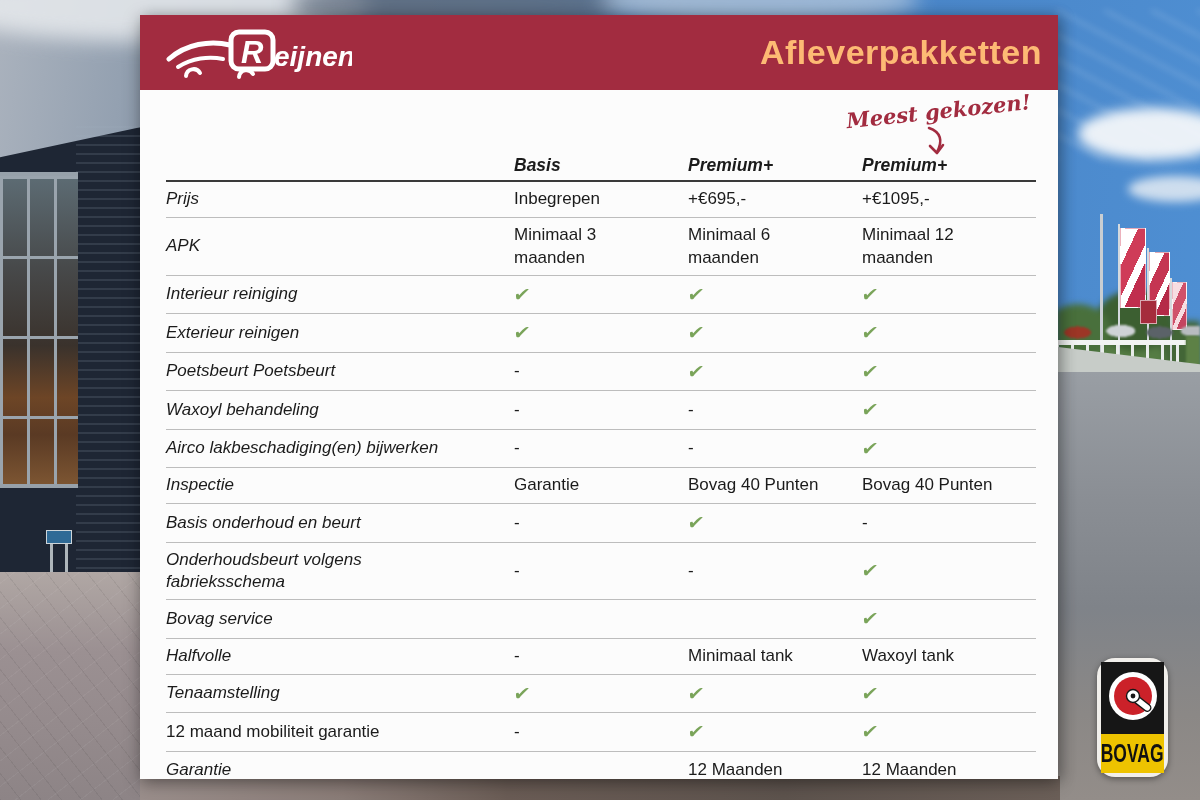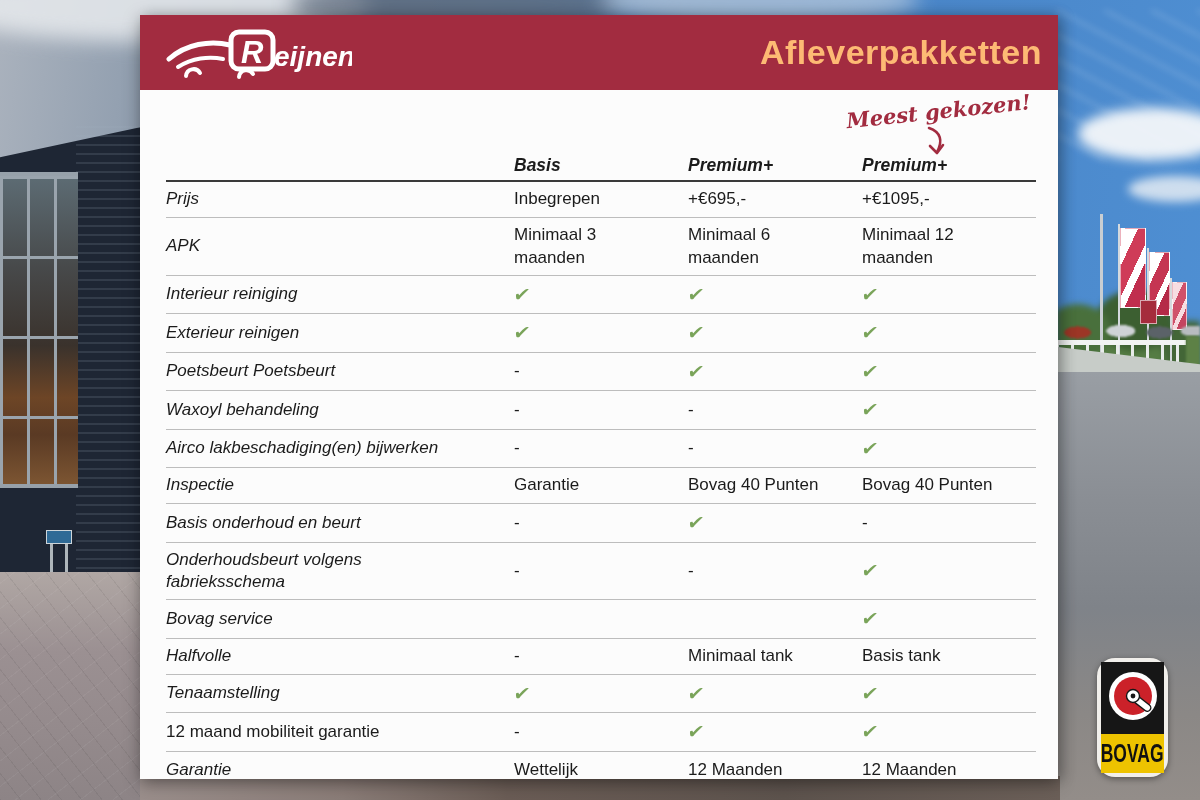--- a/index.html
+++ b/index.html
@@ -245,37 +245,36 @@
           <div class="row">
             <div class="cell label">Bovag service</div>
             <div class="cell val"></div>
             <div class="cell val"></div>
             <div class="cell val"><span class="check">✔</span></div>
           </div>
           <div class="row">
             <div class="cell label">Halfvolle</div>
             <div class="cell val">-</div>
             <div class="cell val">Minimaal tank</div>
-            <div class="cell val">Basis tank</div>
+            <div class="cell val">Waxoyl tank</div>
           </div>
           <div class="row">
             <div class="cell label">Tenaamstelling</div>
             <div class="cell val"><span class="check">✔</span></div>
             <div class="cell val"><span class="check">✔</span></div>
             <div class="cell val"><span class="check">✔</span></div>
           </div>
           <div class="row">
             <div class="cell label">12 maand mobiliteit garantie</div>
             <div class="cell val">-</div>
             <div class="cell val"><span class="check">✔</span></div>
             <div class="cell val"><span class="check">✔</span></div>
           </div>
           <div class="row">
             <div class="cell label">Garantie</div>
-            <div class="cell val">Wettelijk</div>
             <div class="cell val">12 Maanden</div>
             <div class="cell val">12 Maanden</div>
           </div>
         </div>
     </div>
 
   </div>
 
   <div class="bovag">
     <div class="bovag-top">

